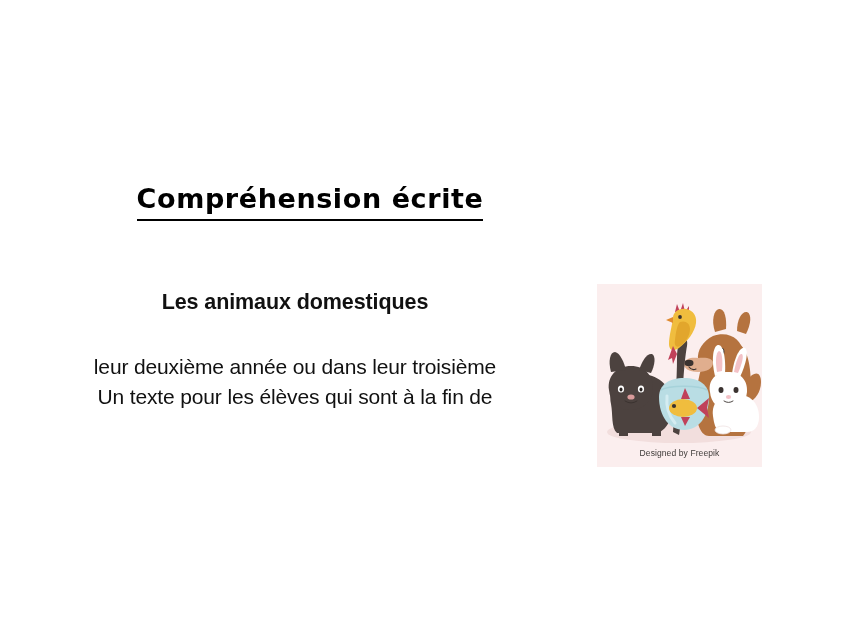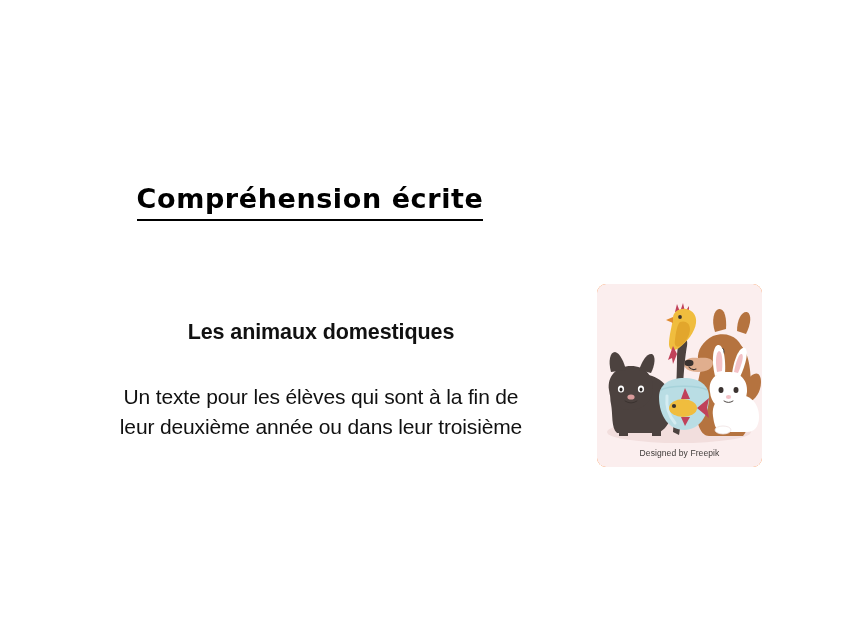--- a/index.html
+++ b/index.html
@@ -37,25 +37,24 @@
     letter-spacing: 0.6px;
     color: #000000;
     border-bottom: 2.5px solid #000000;
     padding-bottom: 5px;
     line-height: 1.15;
   }
 
   
   .text-column {
     position: absolute;
-    left: 38px;
+    left: 12px;
     top: 290px;
     width: 566px;
     text-align: center;
-    margin-top: 30px;
   }
   .subtitle-text {
     font-family: "Liberation Sans", sans-serif;
     font-size: 21.5px;
     font-weight: 700;
     color: #111111;
     letter-spacing: -0.1px;
     line-height: 1.2;
   }
   .body-paragraph {
@@ -71,21 +70,20 @@
 
   
   .illustration-panel {
     position: absolute;
     left: 597px;
     top: 284px;
     width: 165px;
     height: 183px;
     background: #f97316;
     overflow: hidden;
-    border-radius: 9px;
   }
   .illustration-panel svg {
     display: block;
     width: 165px;
     height: 183px;
   }
   .freepik-credit {
     position: absolute;
     left: 0;
     bottom: 9px;
@@ -102,22 +100,22 @@
 
 <div class="slide">
 
   <div class="title-block">
     <span class="title-text">Compréhension écrite</span>
   </div>
 
   <div class="text-column">
     <div class="subtitle-text">Les animaux domestiques</div>
     <div class="body-paragraph">
+      <span class="body-line">leur deuxième année ou dans leur troisième</span>
       <span class="body-line">Un texte pour les élèves qui sont à la fin de</span>
-      <span class="body-line">leur deuxième année ou dans leur troisième</span>
     </div>
   </div>
 
   <div class="illustration-panel">
     <svg viewBox="0 0 165 183" xmlns="http://www.w3.org/2000/svg">
       <rect x="0" y="0" width="165" height="183" fill="#fbeeee"></rect>
 
       <ellipse cx="82" cy="148" rx="72" ry="11" fill="#f2dedd"></ellipse>
 
       <g>

